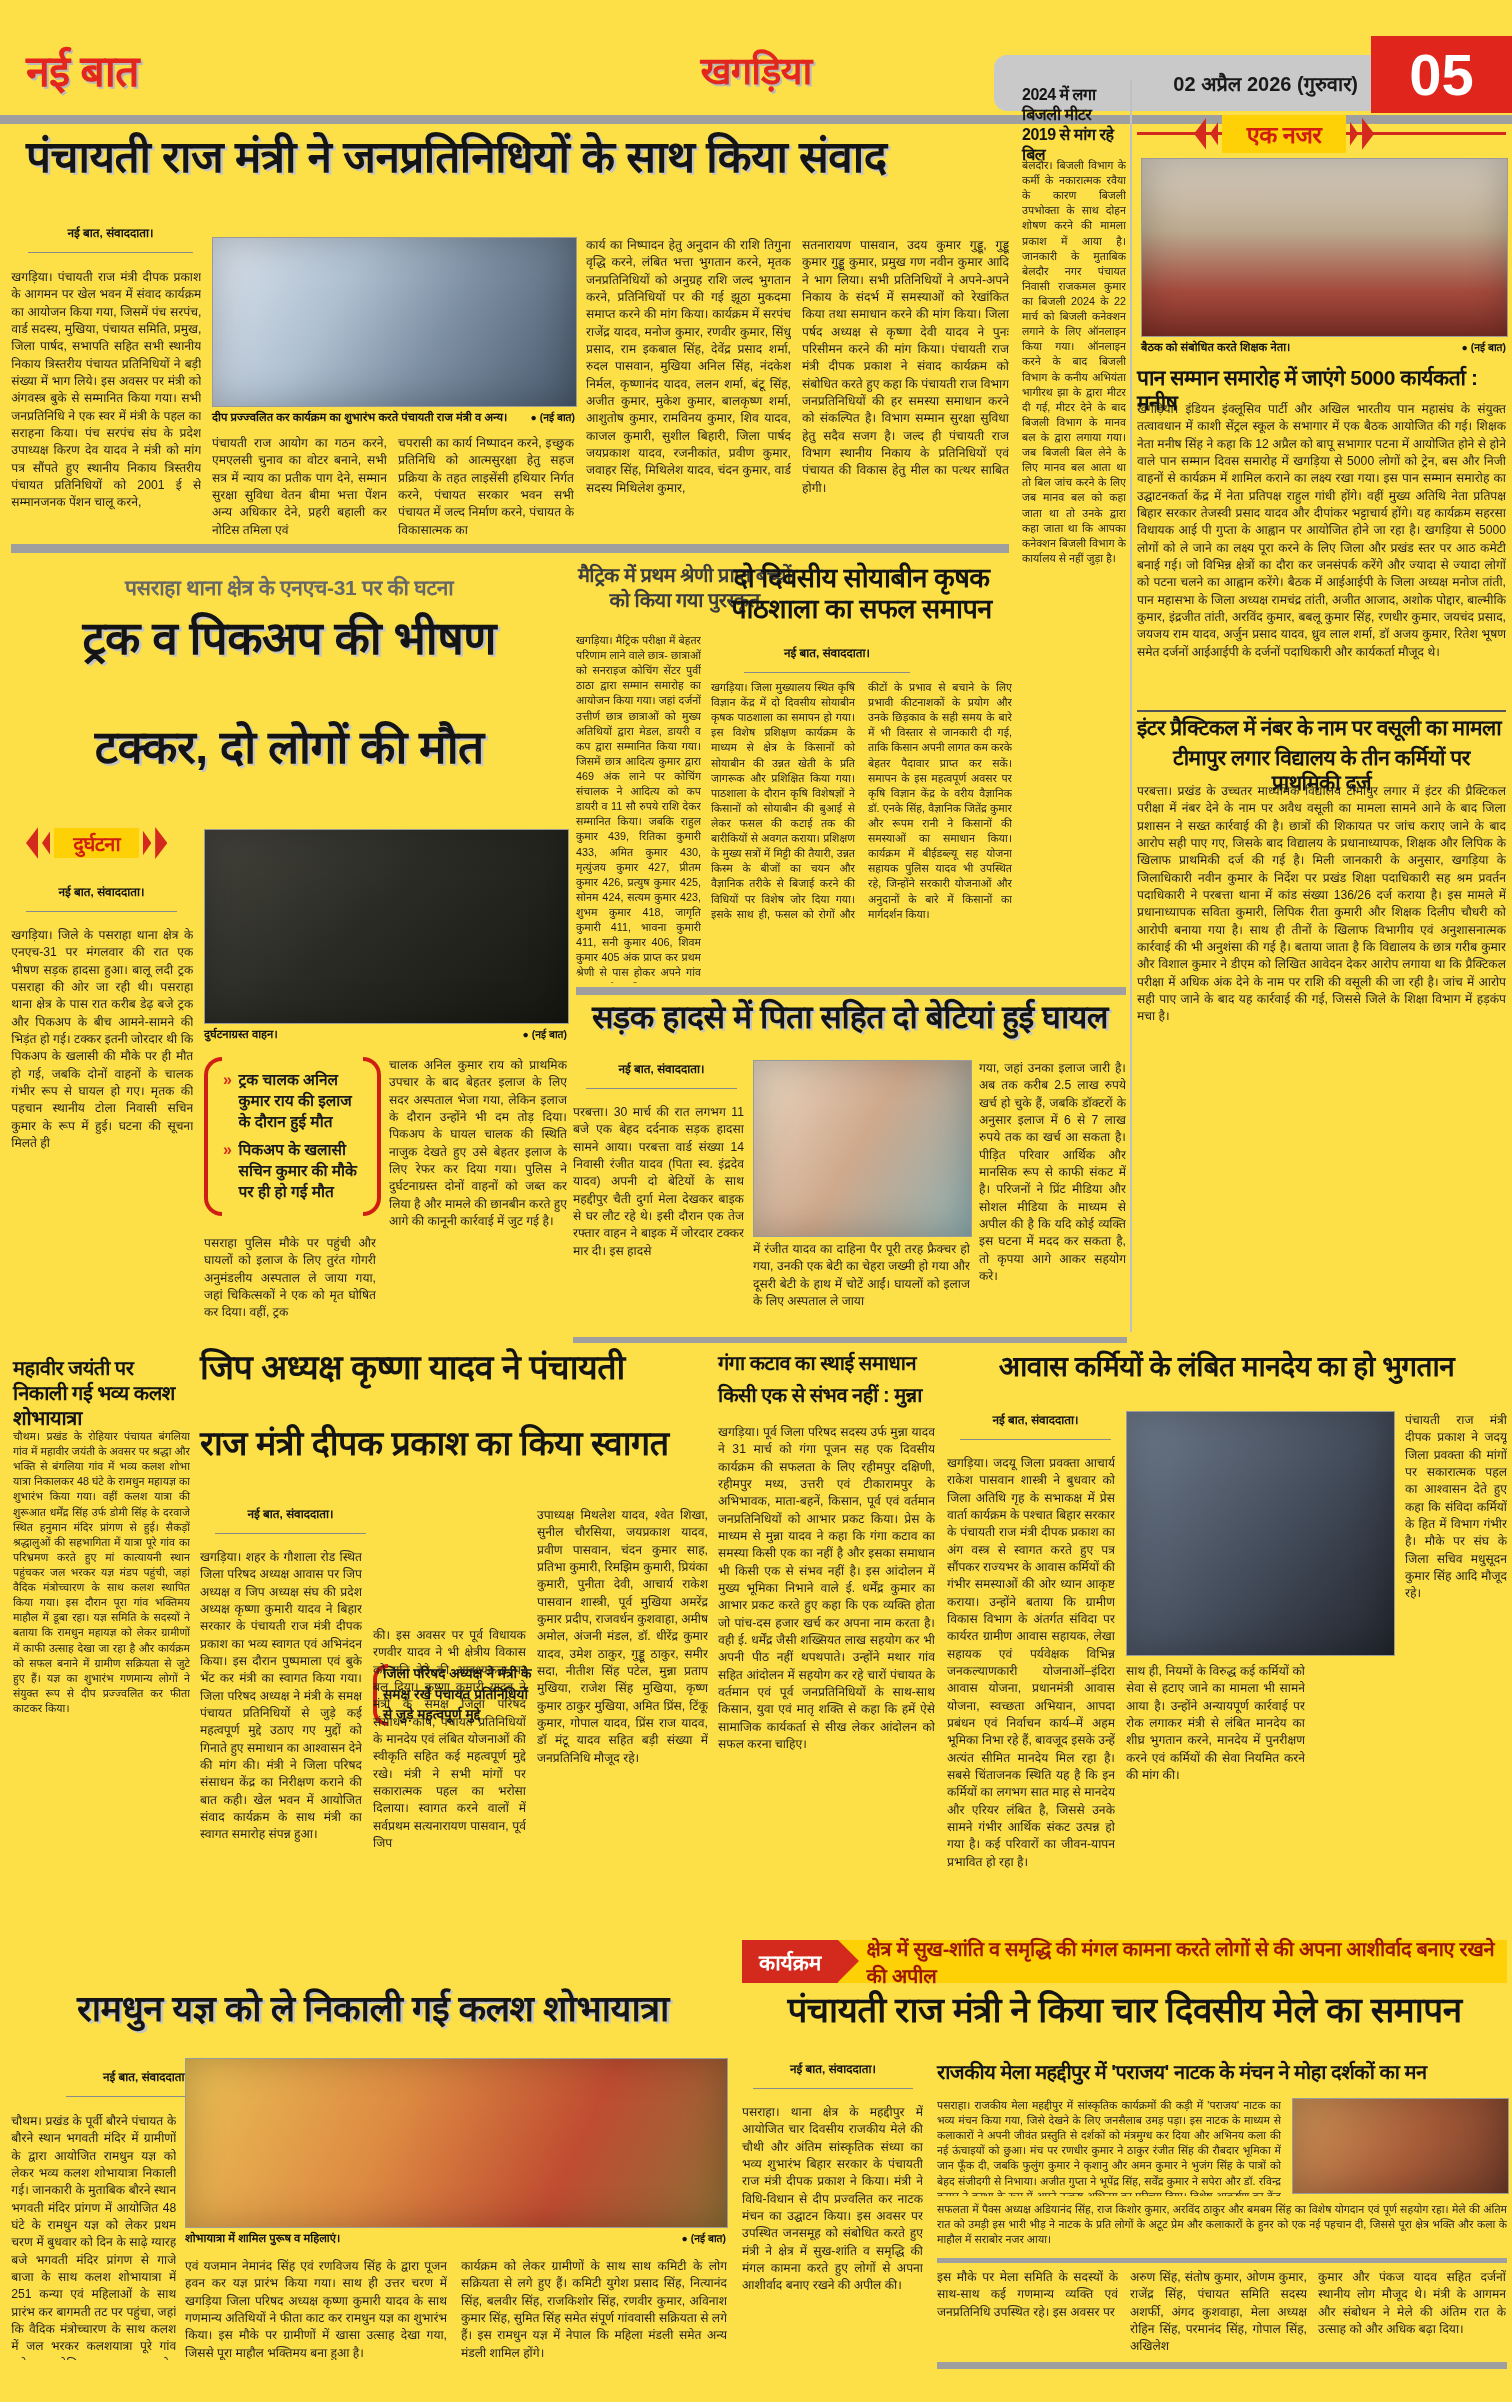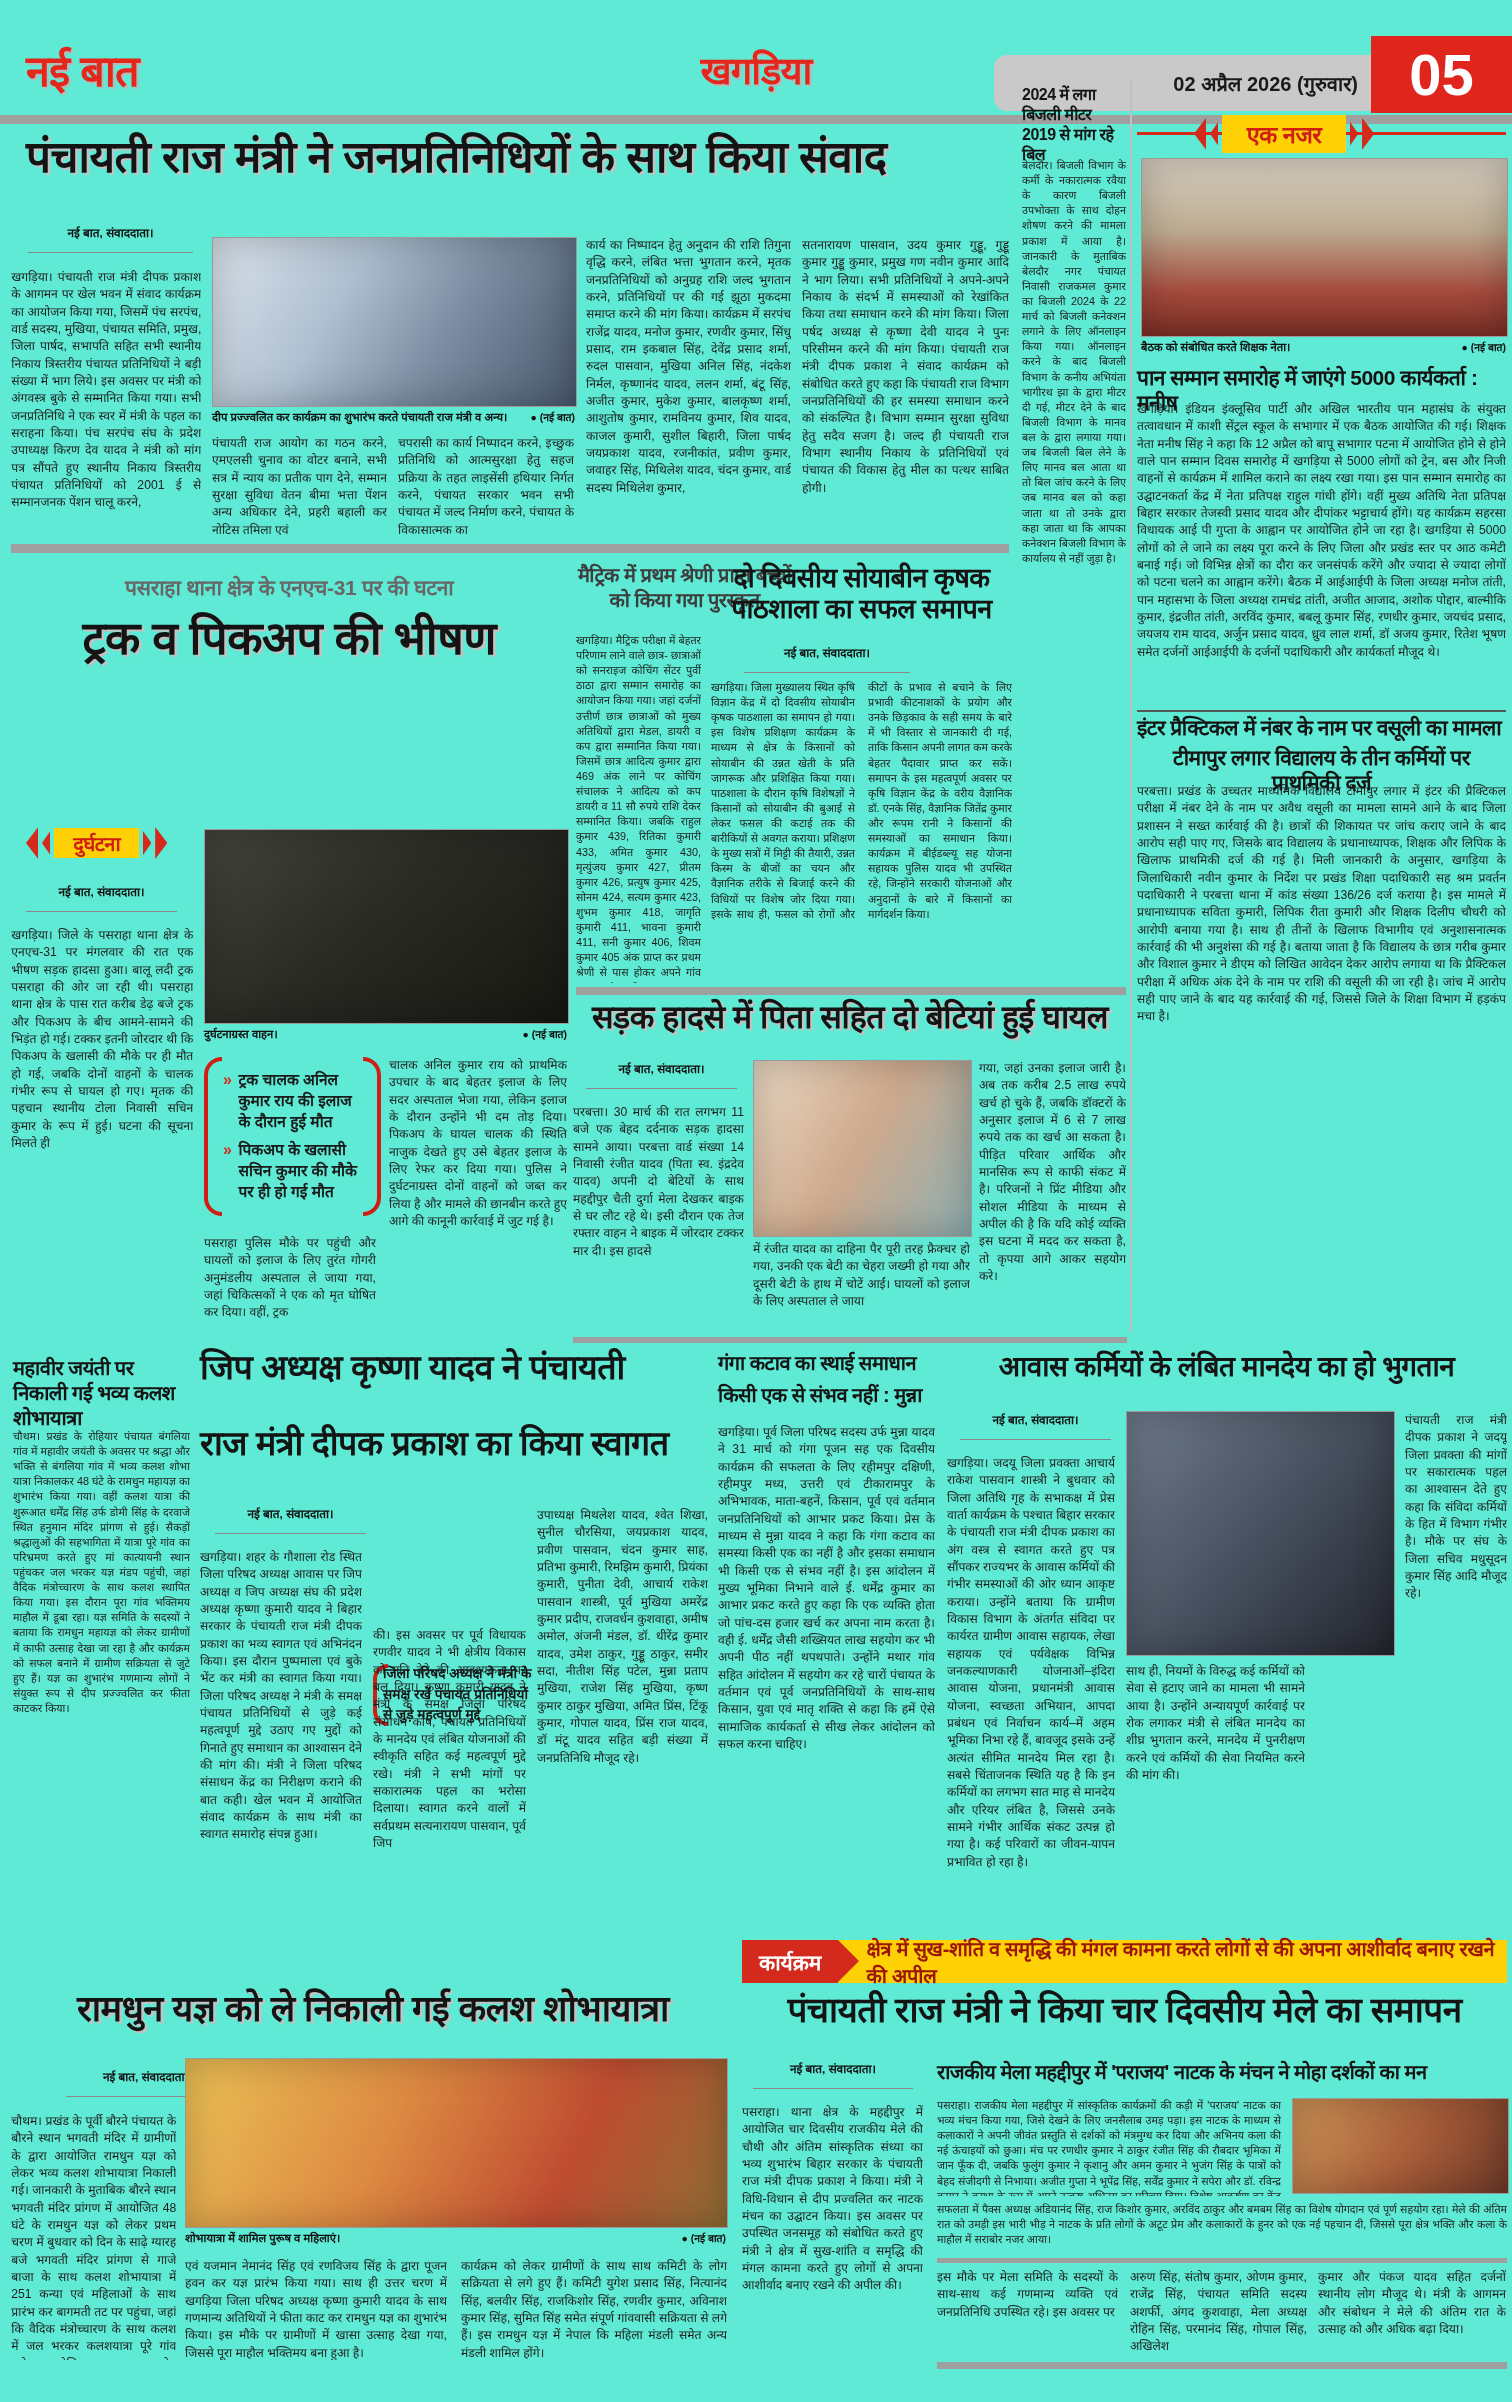--- a/index.html
+++ b/index.html
@@ -1,17 +1,17 @@
 <!DOCTYPE html>
 <html style="font-size:15px"><head>
 <meta charset="utf-8">
 <style>
   html,body{margin:0;padding:0;background:#e9e9e9;}
   #page{
-    position:relative;width:1512px;height:2402px;background:#5eead4;
+    position:relative;width:1512px;height:2402px;background:#fde047;
     font-family:"Liberation Sans","DejaVu Sans",sans-serif;
     overflow:hidden;margin:0 auto;
   }
   .abs{position:absolute;}
   .body{
     font-size:12.2px;line-height:1.42;text-align:justify;color:#1d1d1d;
     overflow:hidden;word-break:break-word;
   }
   .body-sm{font-size:10.8px;line-height:1.4;}
   .headline{font-weight:800;color:#141414;letter-spacing:-0.5px;}
@@ -119,20 +119,21 @@
   <div class="abs headline" style="left:1137px;top:365px;width:369px;font-size:21px;line-height:1.2;">पान सम्मान समारोह में जाएंगे 5000 कार्यकर्ता : मनीष</div>
   <div class="abs body" style="left:1137px;top:401px;width:369px;height:307px;">खगड़िया। इंडियन इंक्लूसिव पार्टी और अखिल भारतीय पान महासंघ के संयुक्त तत्वावधान में काशी सेंट्रल स्कूल के सभागार में एक बैठक आयोजित की गई। शिक्षक नेता मनीष सिंह ने कहा कि 12 अप्रैल को बापू सभागार पटना में आयोजित होने से होने वाले पान सम्मान दिवस समारोह में खगड़िया से 5000 लोगों को ट्रेन, बस और निजी वाहनों से कार्यक्रम में शामिल कराने का लक्ष्य रखा गया। इस पान सम्मान समारोह का उद्घाटनकर्ता केंद्र में नेता प्रतिपक्ष राहुल गांधी होंगे। वहीं मुख्य अतिथि नेता प्रतिपक्ष बिहार सरकार तेजस्वी प्रसाद यादव और दीपांकर भट्टाचार्य होंगे। यह कार्यक्रम सहरसा विधायक आई पी गुप्ता के आह्वान पर आयोजित होने जा रहा है। खगड़िया से 5000 लोगों को ले जाने का लक्ष्य पूरा करने के लिए जिला और प्रखंड स्तर पर आठ कमेटी बनाई गई। जो विभिन्न क्षेत्रों का दौरा कर जनसंपर्क करेंगे और ज्यादा से ज्यादा लोगों को पटना चलने का आह्वान करेंगे। बैठक में आईआईपी के जिला अध्यक्ष मनोज तांती, पान महासभा के जिला अध्यक्ष रामचंद्र तांती, अजीत आजाद, अशोक पोद्दार, बाल्मीकि कुमार, इंद्रजीत तांती, अरविंद कुमार, बबलू कुमार सिंह, रणधीर कुमार, जयचंद प्रसाद, जयजय राम यादव, अर्जुन प्रसाद यादव, ध्रुव लाल शर्मा, डॉ अजय कुमार, रितेश भूषण समेत दर्जनों आईआईपी के दर्जनों पदाधिकारी और कार्यकर्ता मौजूद थे।</div>
 
   <div class="abs" style="left:1137px;top:710px;width:369px;height:1.9px;background:#555;"></div>
   <div class="abs headline" style="left:1137px;top:716px;width:369px;font-size:21px;line-height:1.18;">इंटर प्रैक्टिकल में नंबर के नाम पर वसूली का मामला</div>
   <div class="abs headline" style="left:1137px;top:746px;width:369px;font-size:21px;line-height:1.18;text-align:center;">टीमापुर लगार विद्यालय के तीन कर्मियों पर प्राथमिकी दर्ज</div>
   <div class="abs body" style="left:1137px;top:783px;width:369px;height:527px;">परबत्ता। प्रखंड के उच्चतर माध्यमिक विद्यालय टीमापुर लगार में इंटर की प्रैक्टिकल परीक्षा में नंबर देने के नाम पर अवैध वसूली का मामला सामने आने के बाद जिला प्रशासन ने सख्त कार्रवाई की है। छात्रों की शिकायत पर जांच कराए जाने के बाद आरोप सही पाए गए, जिसके बाद विद्यालय के प्रधानाध्यापक, शिक्षक और लिपिक के खिलाफ प्राथमिकी दर्ज की गई है। मिली जानकारी के अनुसार, खगड़िया के जिलाधिकारी नवीन कुमार के निर्देश पर प्रखंड शिक्षा पदाधिकारी सह श्रम प्रवर्तन पदाधिकारी ने परबत्ता थाना में कांड संख्या 136/26 दर्ज कराया है। इस मामले में प्रधानाध्यापक सविता कुमारी, लिपिक रीता कुमारी और शिक्षक दिलीप चौधरी को आरोपी बनाया गया है। साथ ही तीनों के खिलाफ विभागीय एवं अनुशासनात्मक कार्रवाई की भी अनुशंसा की गई है। बताया जाता है कि विद्यालय के छात्र गरीब कुमार और विशाल कुमार ने डीएम को लिखित आवेदन देकर आरोप लगाया था कि प्रैक्टिकल परीक्षा में अधिक अंक देने के नाम पर राशि की वसूली की जा रही है। जांच में आरोप सही पाए जाने के बाद यह कार्रवाई की गई, जिससे जिले के शिक्षा विभाग में हड़कंप मचा है।</div>
 
   <div class="abs kicker" style="left:11.3px;top:573px;width:556px;font-size:21px;">पसराहा थाना क्षेत्र के एनएच-31 पर की घटना</div>
   <div class="abs headline shadowed" style="left:11.3px;top:614px;width:556px;font-size:46px;line-height:1.05;text-align:center;">ट्रक व पिकअप की भीषण</div>
+  <div class="abs headline shadowed" style="left:11.3px;top:723px;width:556px;font-size:46px;line-height:1.05;text-align:center;">टक्कर, दो लोगों की मौत</div>
   <div class="abs flag" style="left:26px;top:827px;">
     <span class="chev chev-l"></span>
       <span class="chev chev-l" style="width:8.5px;height:24.5px;"></span>
     <span class="flag-box" style="font-size:20px;padding:1.9px 19px;">दुर्घटना</span>
     <span class="chev chev-r" style="width:8.5px;height:24.5px;"></span>
       <span class="chev chev-r"></span>
   </div>
   <div class="abs byline" style="left:26px;top:883px;width:151px;">नई बात, संवाददाता।</div>
   <div class="abs body" style="left:11.3px;top:927px;width:182px;height:407px;">खगड़िया। जिले के पसराहा थाना क्षेत्र के एनएच-31 पर मंगलवार की रात एक भीषण सड़क हादसा हुआ। बालू लदी ट्रक पसराहा की ओर जा रही थी। पसराहा थाना क्षेत्र के पास रात करीब डेढ़ बजे ट्रक और पिकअप के बीच आमने-सामने की भिड़ंत हो गई। टक्कर इतनी जोरदार थी कि पिकअप के खलासी की मौके पर ही मौत हो गई, जबकि दोनों वाहनों के चालक गंभीर रूप से घायल हो गए। मृतक की पहचान स्थानीय टोला निवासी सचिन कुमार के रूप में हुई। घटना की सूचना मिलते ही</div>
   <div class="abs photo" style="left:204px;top:829px;width:363px;height:193px;background:linear-gradient(140deg,#44443c 0%,#2a2b24 45%,#161711 100%);"></div>

